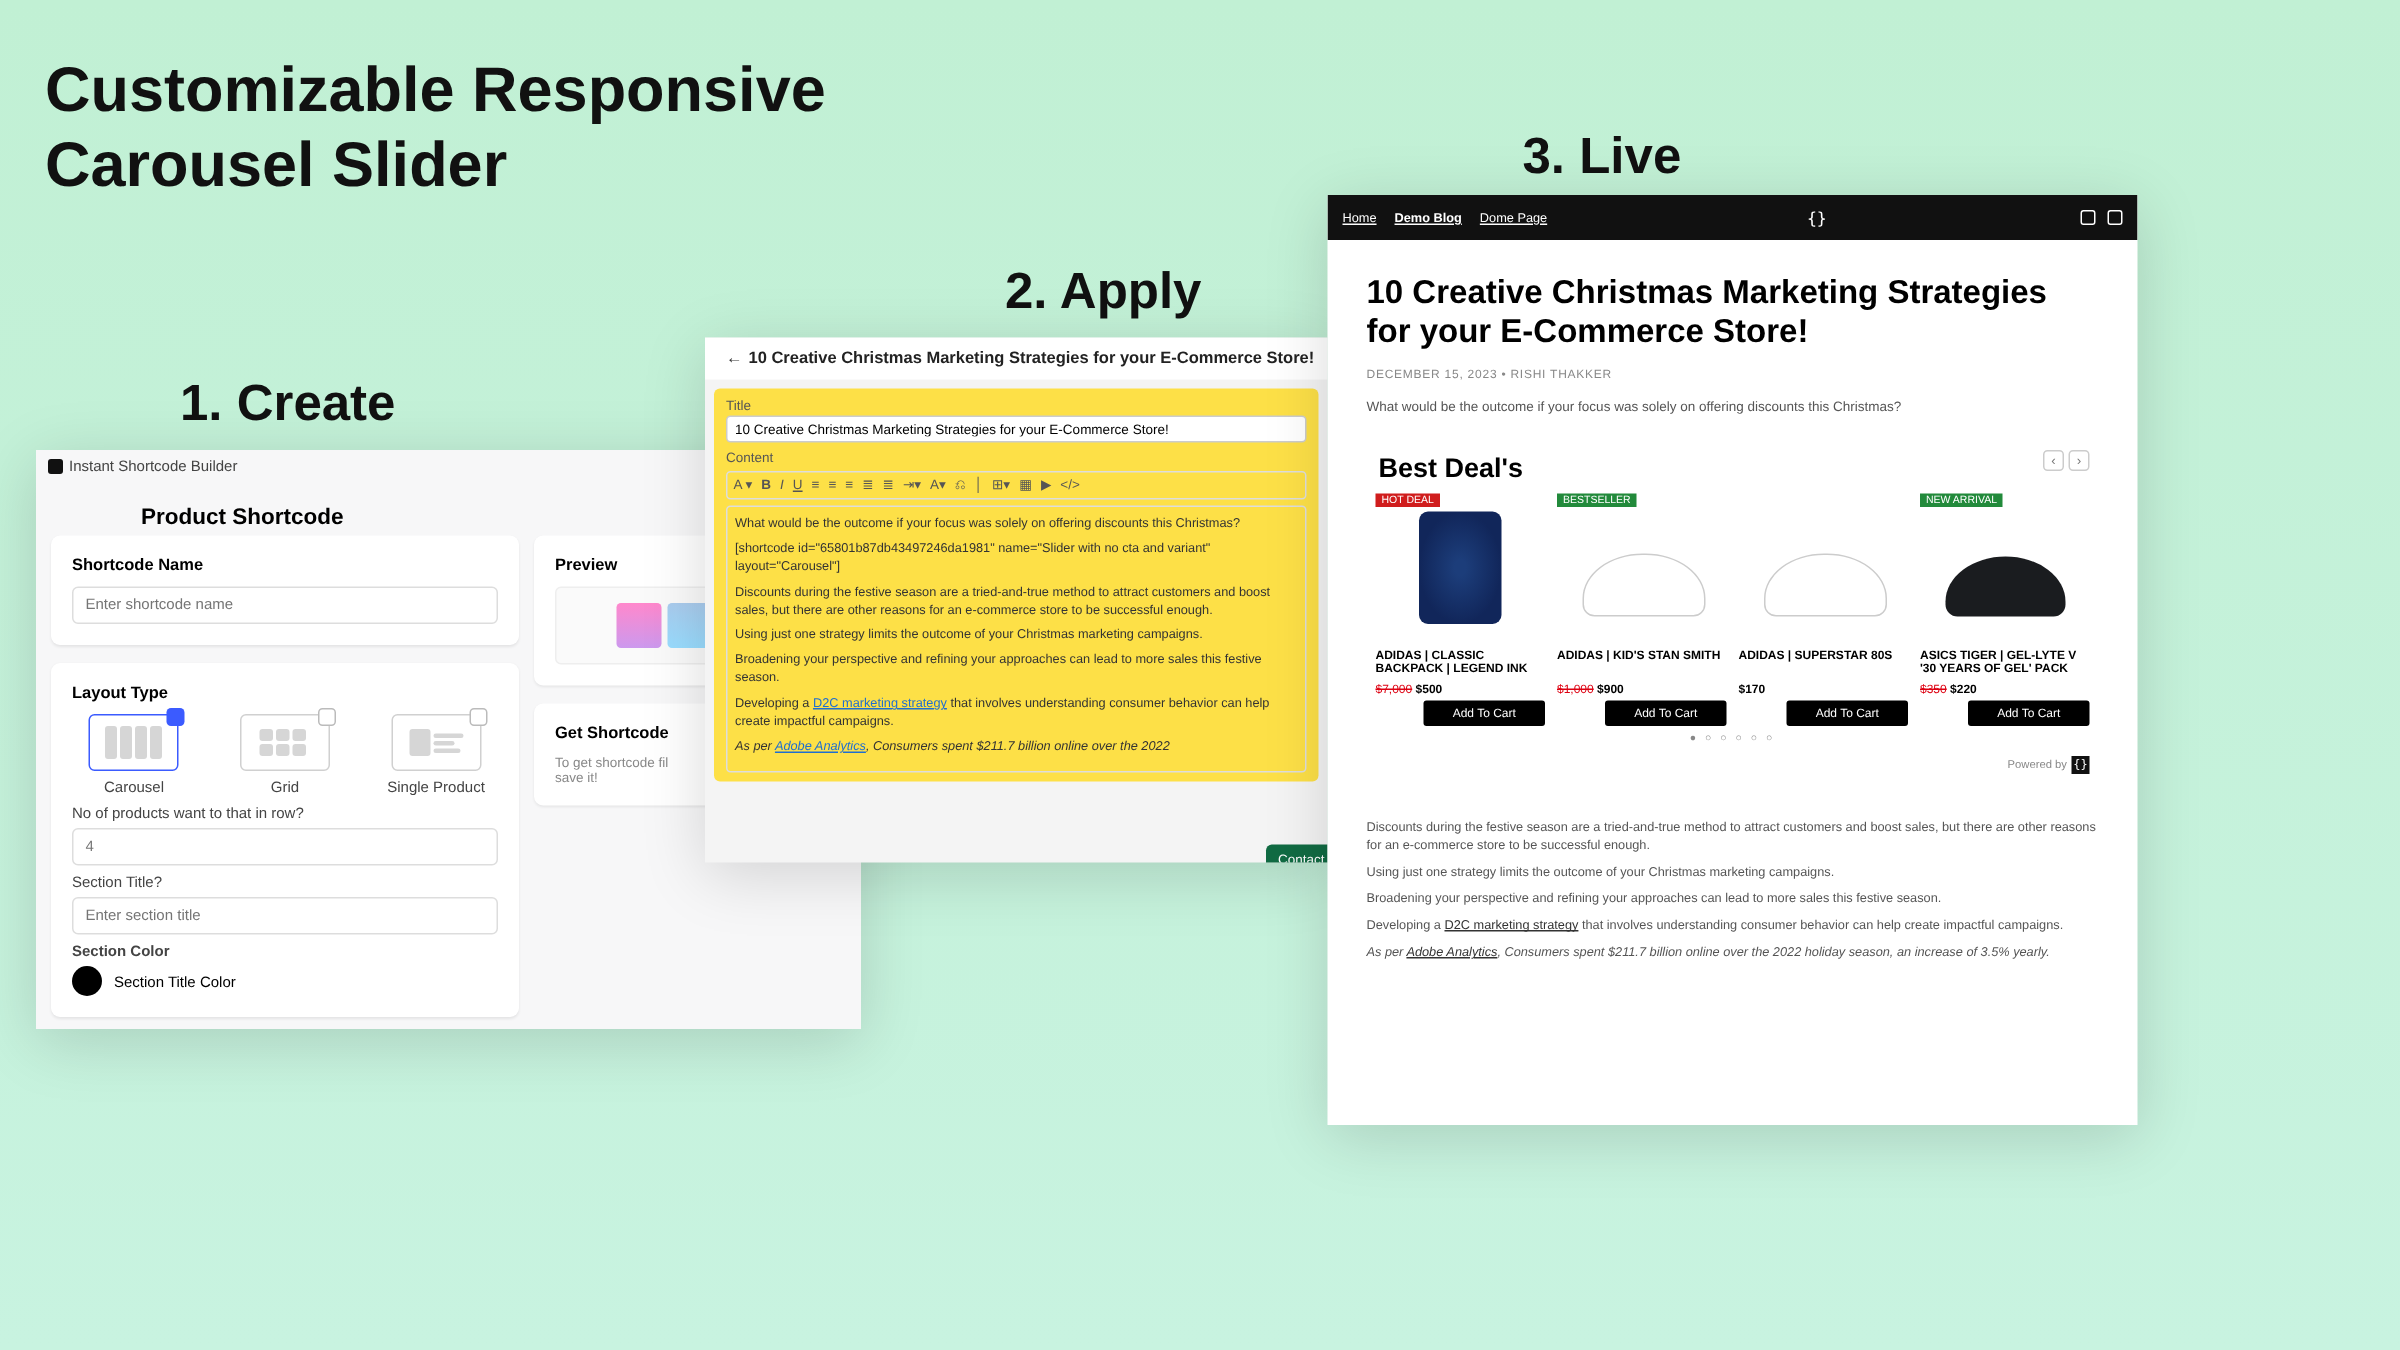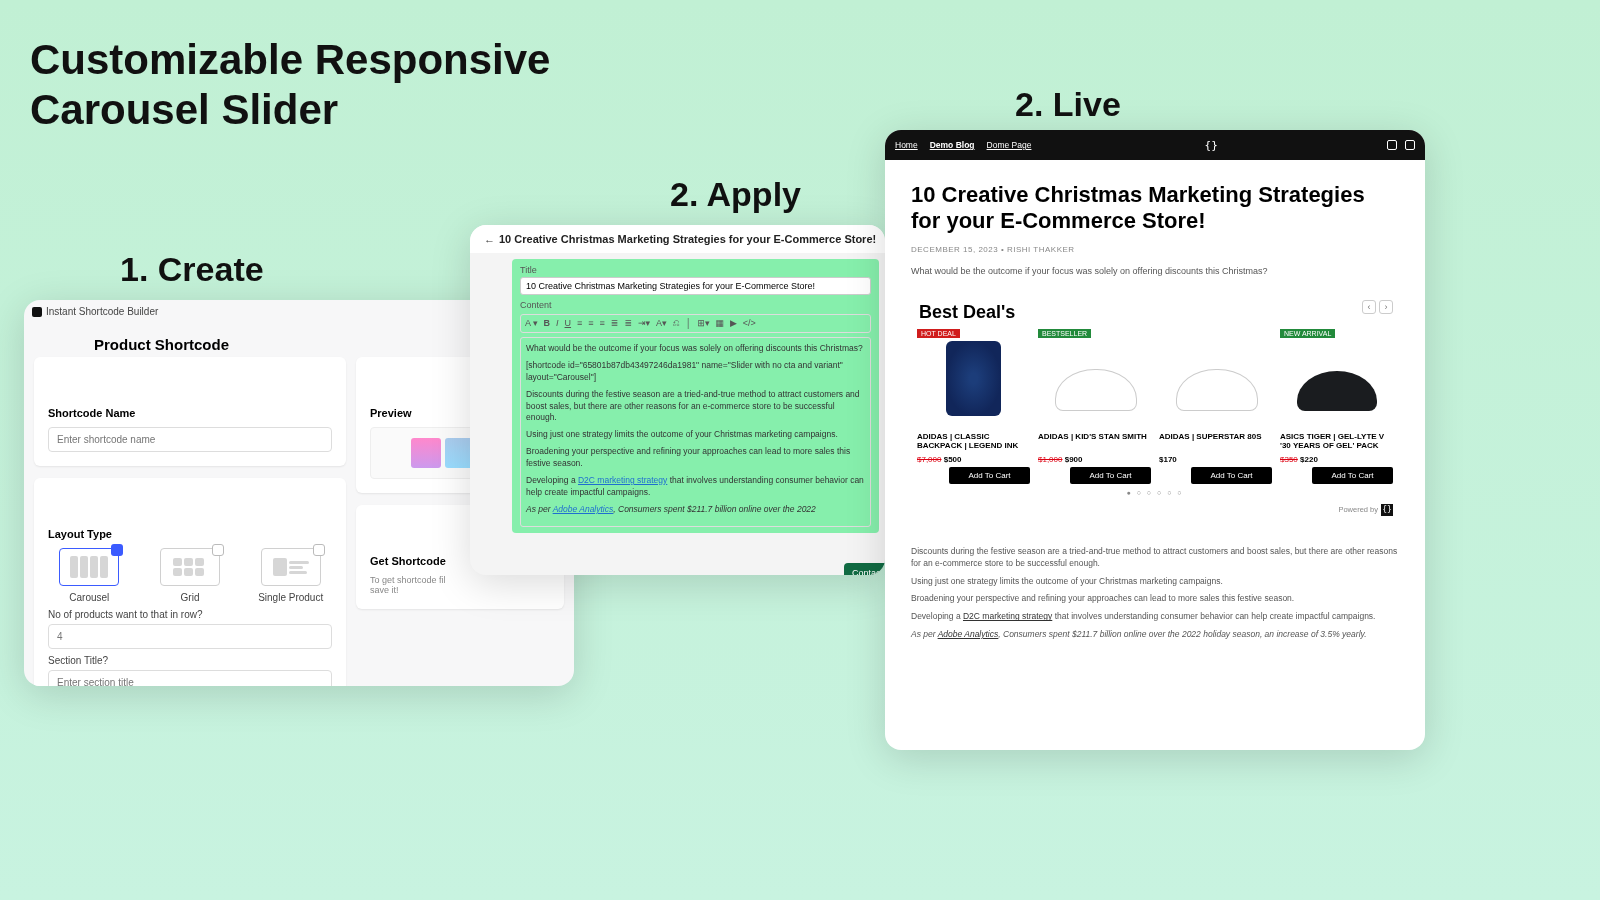--- a/index.html
+++ b/index.html
@@ -2,30 +2,30 @@
 <html><head>
 <meta charset="utf-8">
 <style>
   * { margin:0; padding:0; box-sizing:border-box; font-family: -apple-system, "Segoe UI", Arial, sans-serif; }
   body { background:linear-gradient(to bottom,#c1f0d4,#c8f3e0); width:1600px; height:900px; overflow:hidden; position:relative; }
   .heading { position:absolute; left:30px; top:35px; font-size:42px; font-weight:700; color:#111; line-height:1.2; }
   .step { position:absolute; font-size:34px; font-weight:700; color:#111; }
   .step.s1 { left:120px; top:250px; }
   .step.s2 { left:670px; top:175px; }
   .step.s3 { left:1015px; top:85px; }
-  .panel { position:absolute; background:#fff; border-radius:16px; box-shadow:0 8px 40px rgba(0,0,0,.15); overflow:hidden; }
+  .panel { position:absolute; background:#fff; border-radius:0; box-shadow:0 8px 40px rgba(0,0,0,.15); overflow:hidden; }
   
   .create { left:24px; top:300px; width:550px; height:386px; background:#f7f7f8; }
   .create .topbar { height:26px; padding:6px 8px; font-size:10px; color:#444; }
   .create .topbar .sq { display:inline-block; width:10px; height:10px; background:#111; border-radius:2px; margin-right:4px; vertical-align:middle; }
   .create .cols { display:flex; gap:10px; padding:0 10px; }
   .create .col1 { flex:1.5; }
   .create .col2 { flex:1; }
   .card { background:#fff; border-radius:6px; padding:14px; box-shadow:0 1px 2px rgba(0,0,0,.08); margin-bottom:12px; }
-  .card .lbl { font-size:11px; font-weight:600; margin-bottom:8px;margin-top:36px; }
+  .card .lbl { font-size:11px; font-weight:600; margin-bottom:8px; }
   .tinput { width:100%; border:1px solid #ddd; border-radius:4px; padding:6px 8px; font-size:10px; color:#777; }
   .layTypes { display:flex; gap:18px; margin-top:4px; }
   .layBox { text-align:center; flex:1; }
   .layFrame { width:60px; height:38px; border:1px solid #d0d0d0; border-radius:4px; margin:0 auto 6px; position:relative; display:flex; align-items:center; justify-content:center; gap:2px; padding:4px; }
   .layFrame.sel { border:1.5px solid #3b5bff; }
   .layFrame .imgplc { background:#d6d6d6; border-radius:2px; }
   .check { position:absolute; top:-5px; right:-5px; width:12px; height:12px; background:#3b5bff; border-radius:3px; }
   .box-empty { position:absolute; top:-5px; right:-5px; width:12px; height:12px; border:1px solid #bbb; border-radius:3px; background:#fff; }
   .layCap { font-size:10px; color:#444; }
   .mini { font-size:10px; color:#444; margin:6px 0 4px; }
@@ -34,21 +34,21 @@
   .preview-box { height:52px; background:#fafafa; border:1px solid #eee; border-radius:4px; margin-top:6px; display:flex; align-items:center; justify-content:center; gap:4px;}
   .preview-box span { width:30px; height:30px; border-radius:3px; }
   .circ { display:inline-block; width:20px; height:20px; background:#000; border-radius:50%; vertical-align:middle; margin-right:8px; }
   
   .apply { left:470px; top:225px; width:415px; height:350px; background:#f4f4f4; font-size:9.5px; }
   .apply .tb { background:#fff; height:22px; border-bottom:1px solid #ddd; padding:3px 6px; color:#666; }
   .apply .tb .g { display:inline-block; width:8px; height:8px; background:#5fb35f; border-radius:2px; margin-right:3px; vertical-align:middle; }
   .apply .blogT { background:#fff; padding:8px 2px 8px 14px; font-weight:700; font-size:11px; color:#222;}
   .apply .blogT .arr { margin-right:4px; color:#333; }
   .apply .body { display:flex; gap:6px; padding:6px; }
-  .apply .ed { flex:2; background:#86efac; border-radius:4px; padding:6px 8px;margin-left:36px; }
+  .apply .ed { flex:2; background:#fde047; border-radius:4px; padding:6px 8px; }
   .apply .side { flex:.55; }
   .apply .sidecard { background:#fff; border-radius:4px; padding:6px; margin-bottom:6px; }
   .apply .sidecard .h { font-size:9px; font-weight:600; margin-bottom:4px; }
   .apply .radio { display:flex; align-items:center; gap:4px; font-size:8px; color:#555; margin-bottom:3px;}
   .apply .radio .r { width:9px; height:9px; border:1px solid #777; border-radius:50%; flex-shrink:0;}
   .apply .radio .r.on::after { content:""; display:block; width:5px; height:5px; background:#222; border-radius:50%; margin:1px; }
   .apply a.small { color:#1f6ed0; font-size:8px; }
   .apply .fi-box { height:110px; border:1px dashed #ccc; border-radius:4px; margin-top:4px;}
   .apply input.ti { width:100%; border:1px solid #ccc; border-radius:3px; padding:3px 5px; font-size:9px; margin-top:2px; }
   .apply .tools { border:1px solid #ddd; border-radius:3px; padding:3px 4px; margin:4px 0; display:flex; flex-wrap:wrap; gap:6px; font-size:9px; color:#555; font-family:Georgia,serif;}
@@ -96,21 +96,21 @@
   .shoe3::before{background:#fff;border:1px solid #ccc;}
   .shoe4::before{background:#1a1c1f;}
 </style>
 </head>
 <body>
 
 <div class="heading" style="white-space:pre-line;">Customizable Responsive
 Carousel Slider</div>
 <div class="step s1">1.  Create</div>
 <div class="step s2">2.  Apply</div>
-<div class="step s3">2.  Live</div>
+<div class="step s3">3.  Live</div>
 
 <div class="panel create">
   <div class="topbar"><span class="sq"></span><span>Instant Shortcode Builder</span></div>
   <button class="back-btn">Ba</button>
   <div class="prod-title" style="margin-left:58px;">Product Shortcode</div>
   <div class="cols">
     <div class="col1">
       <div class="card">
         <div class="lbl">Shortcode Name</div>
         <input class="tinput" placeholder="Enter shortcode name" style="">

